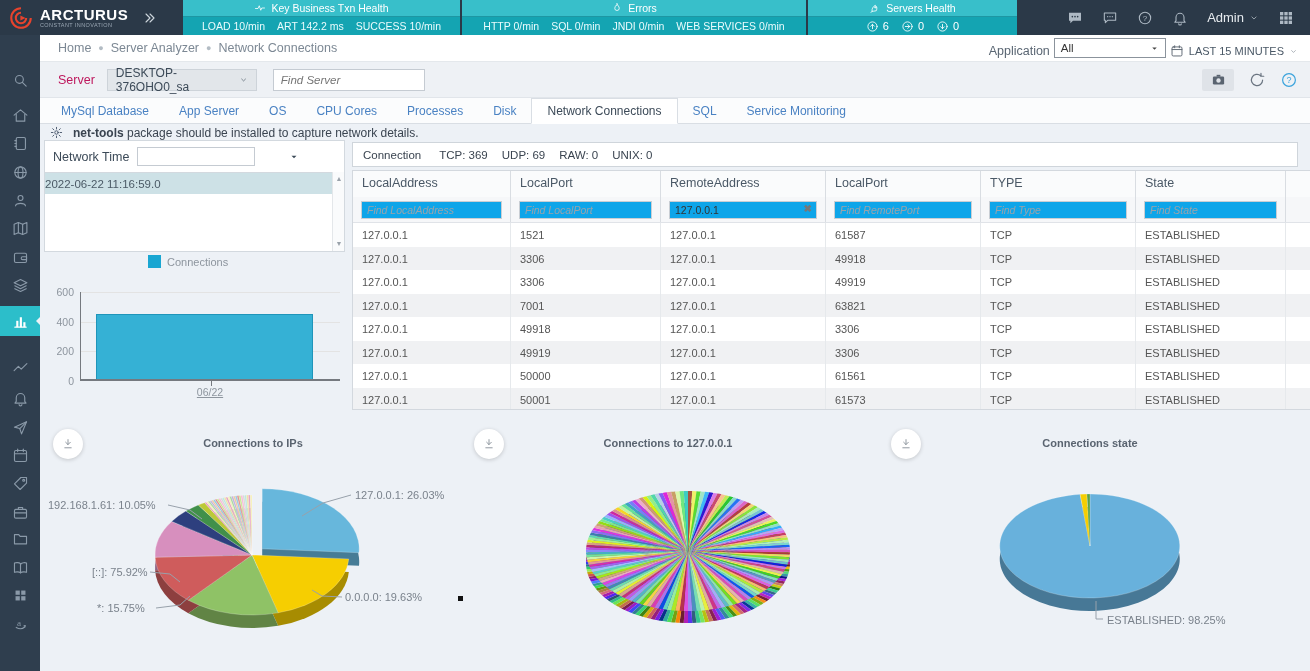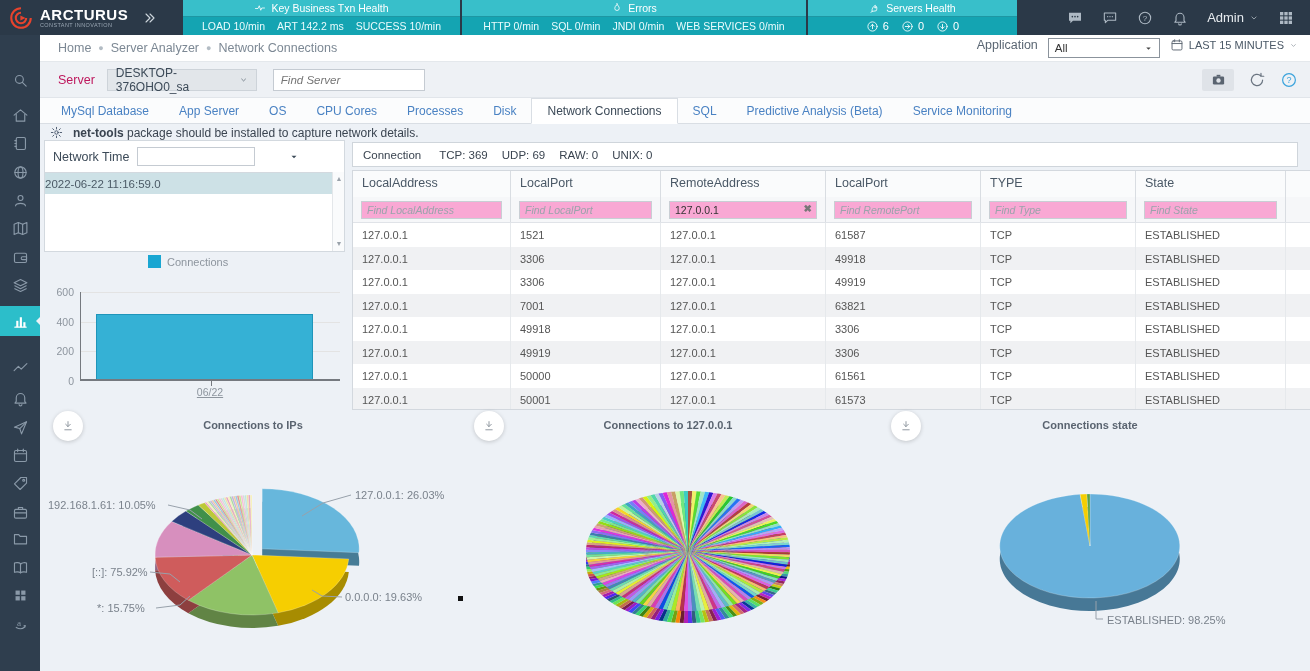--- a/index.html
+++ b/index.html
@@ -30,21 +30,21 @@
   .side-item { position:absolute; left:0; width:40px; height:28px; display:flex; align-items:center; justify-content:center; color:#8a99a8; cursor:pointer; }
   .side-item .icon { width:17px; height:17px; }
   .side-item.active { background:#2cbeca; color:#fff; height:30px; }
   .side-item.active::after { content:''; position:absolute; right:-1px; top:50%; transform:translateY(-50%); border:5px solid transparent; border-right-color:#edf1f6; }
 
   
   #content { position:absolute; left:40px; top:35px; width:1270px; height:636px; }
   #crumb-row { position:absolute; left:0; top:0; width:1270px; height:27px; background:#fff; border-bottom:1px solid #e4e8ec; display:flex; align-items:center; padding:0 12px 0 18px; }
   #breadcrumb { display:flex; align-items:center; gap:7px; font-size:12.5px; color:#7c8894; }
   #breadcrumb .sep { color:#b3bcc4; font-size:9px; }
-  #crumb-right { margin-left:auto; display:flex; align-items:flex-start; gap:10px; }
+  #crumb-right { margin-left:auto; display:flex; align-items:flex-end; gap:4px; }
   #app-label { font-size:12.5px; color:#5a6673; }
   #app-select { width:112px; height:20px; border:1px solid #8b939c; background:#fff; font-size:11.5px; color:#333; display:flex; align-items:center; padding:0 6px; cursor:pointer; }
   #app-select .caret { margin-left:auto; width:9px; height:9px; color:#444; }
   #timerange { display:flex; align-items:center; gap:5px; font-size:11px; color:#4a5866; cursor:pointer; }
   #timerange .icon { width:14px; height:14px; color:#5a6470; }
   #timerange .caret { width:9px; height:9px; color:#7b858f; }
 
   #server-row { position:absolute; left:0; top:27px; width:1270px; height:36px; background:#eef1f5; border-bottom:1px solid #e1e5ea; display:flex; align-items:center; padding:0 12px 0 18px; }
   #server-label { font-size:12.5px; color:#be185d; margin-right:12px; }
   #server-select { width:150px; height:22px; background:#e2e6ea; border:1px solid #cdd3d9; font-size:12px; color:#3c4a58; display:flex; align-items:center; padding:0 8px; cursor:pointer; }
@@ -90,32 +90,32 @@
 
   
   #conn-bar { position:absolute; left:312px; top:107px; width:946px; height:25px; background:#fff; border:1px solid #cfd5db; display:flex; align-items:center; gap:16px; padding-left:10px; font-size:11.5px; color:#3a4450; }
   #conn-bar .cl { margin-right:2px; }
 
   #nettable { position:absolute; left:312px; top:135px; width:1050px; height:240px; background:#fff; border:1px solid #d3d8de; }
   #thead { display:flex; height:26px; background:#fafbfc; }
   .th { font-size:12.5px; color:#4a5866; padding:5px 0 0 9px; border-right:1px solid #d9dde2; }
   #tfilter { display:flex; height:26px; background:#f6f7f9; border-bottom:1px solid #e0e3e8; }
   .tf { padding:3px 8px 0 8px; border-right:1px solid #d9dde2; position:relative; }
-  .tf input { width:100%; height:18px; border:1px solid #c9ced4; font-size:10.5px; padding:0 5px; color:#333; background:#f9a8d4; }
+  .tf input { width:100%; height:18px; border:1px solid #c9ced4; font-size:10.5px; padding:0 5px; color:#333; background:#0ea5e9; }
   .tf input::placeholder { font-style:italic; color:#9aa3ab; }
   .tf .clear { position:absolute; right:13px; top:6px; font-size:10px; color:#777; cursor:pointer; font-weight:bold; }
   #tbody { position:absolute; left:0; top:52px; right:13px; bottom:0; overflow:hidden; }
   .tr { display:flex; height:23.5px; }
   .tr:nth-child(even) { background:#f0f1f3; }
   .td { font-size:11px; color:#555; padding:6px 0 0 9px; border-right:1px solid #e6e9ec; white-space:nowrap; overflow:hidden; }
   #tbl-scroll { position:absolute; right:0; top:52px; width:13px; bottom:0; background:#f4f5f7; border-left:1px solid #e2e5e9; }
   #tbl-thumb { position:absolute; left:2px; top:12px; width:9px; height:26px; background:#c3c6cb; }
 
   
-  #dl-row { position:absolute; left:0; top:375px; width:1270px; height:33px; }
+  #dl-row { position:absolute; left:0; top:393px; width:1270px; height:33px; }
   .dl-btn { position:absolute; top:1px; width:30px; height:30px; border-radius:50%; background:#fff; box-shadow:0 1px 4px rgba(0,0,0,.18); display:flex; align-items:center; justify-content:center; color:#8a929b; cursor:pointer; }
   .dl-btn .icon { width:14px; height:14px; }
   .pie-title { position:absolute; top:9px; transform:translateX(-50%); font-size:11px; font-weight:bold; color:#5a6470; }
   #pies-row { position:absolute; left:0; top:408px; width:1270px; height:228px; }
   #pies-svg { position:absolute; left:0; top:0; }
   .pie-label { position:absolute; font-size:11px; color:#7a828c; white-space:nowrap; }
   #stray-dot { position:absolute; left:418px; top:561px; width:5px; height:5px; background:#111; }
 
   .icon svg, svg.icon { display:block; width:100%; height:100%; }
 </style>
@@ -526,21 +526,20 @@
 
     <div id="tabs-row">
         <div class="tab">MySql Database</div>
         <div class="tab">App Server</div>
         <div class="tab">OS</div>
         <div class="tab">CPU Cores</div>
         <div class="tab">Processes</div>
         <div class="tab">Disk</div>
         <div class="tab active">Network Connections</div>
         <div class="tab">SQL</div>
-        <div class="tab">Predictive Analysis (Beta)</div>
         <div class="tab">Service Monitoring</div>
       </div>
 
     <div id="notice-row">
       <span class="icon">
           <svg viewBox="0 0 24 24" fill="none" stroke="currentColor" stroke-width="1.6" stroke-linecap="round" stroke-linejoin="round">
             <circle cx="12" cy="12" r="3.2"></circle>
             <path d="M12 2.5v3M12 18.5v3M2.5 12h3M18.5 12h3M5 5l2.2 2.2M16.8 16.8 19 19M19 5l-2.2 2.2M7.2 16.8 5 19"></path>
           </svg>
         </span>

